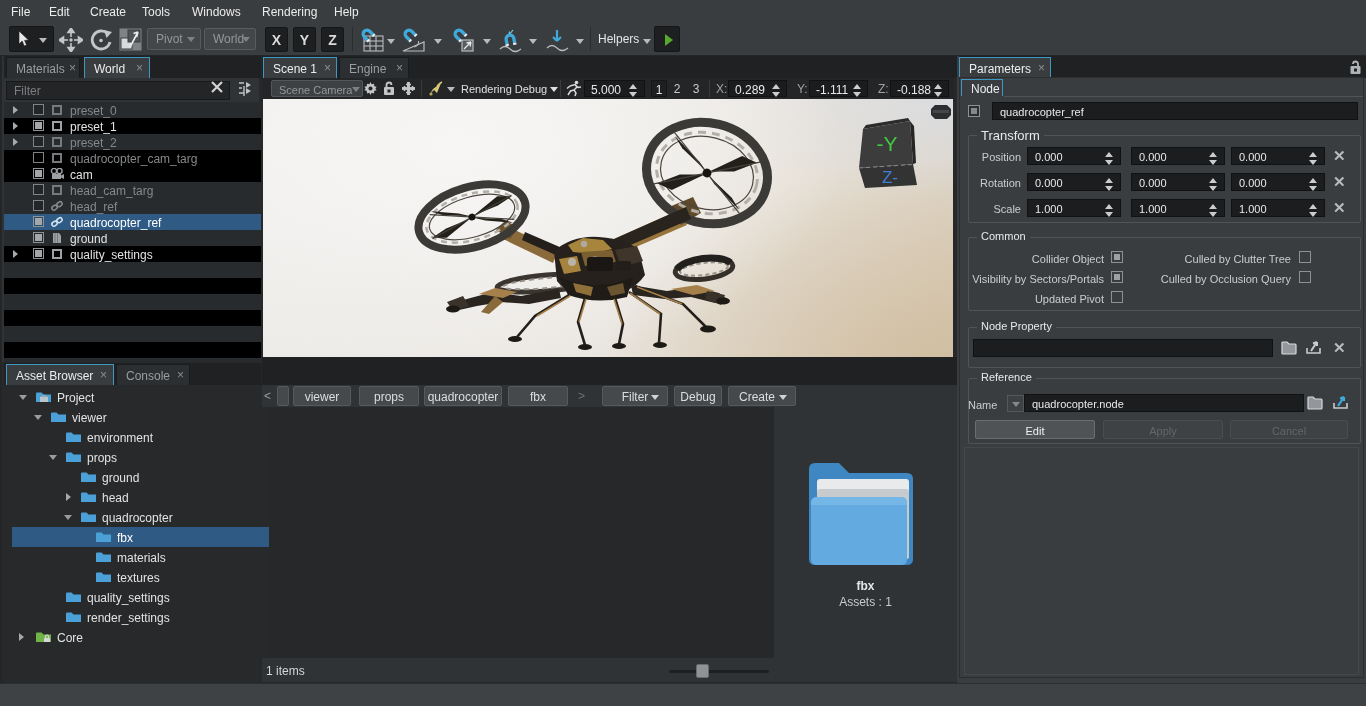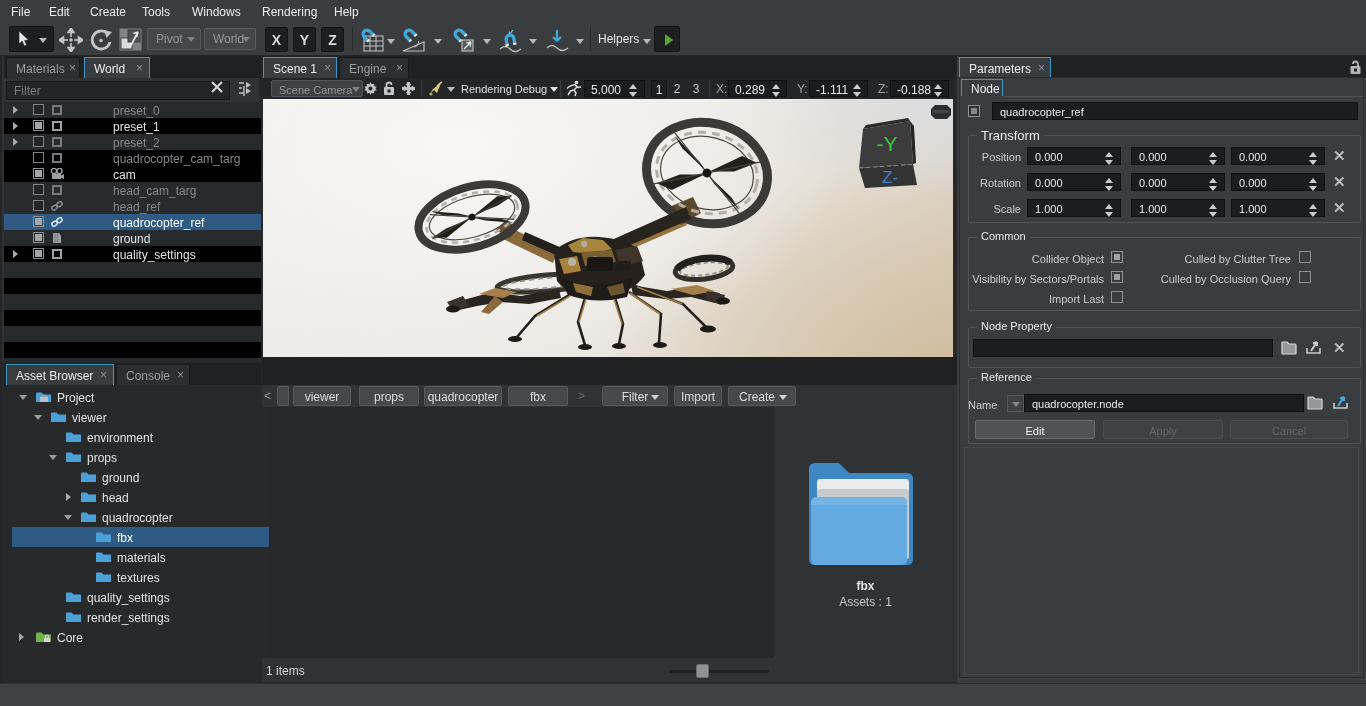--- a/index.html
+++ b/index.html
@@ -34,21 +34,21 @@
 .trow.alt { background:#000000; }
 .trow.dim { color:#85888b; }
 .trow.sel { background:#2e5a84; color:#fff; }
 .caret-r { position:absolute; left:9px; top:4px; width:0; height:0; border-top:4px solid transparent; border-bottom:4px solid transparent; border-left:5px solid #a6a9ab; }
 .caret-d { position:absolute; width:0; height:0; border-left:4px solid transparent; border-right:4px solid transparent; border-top:5px solid #9a9da0; }
 .cb1 { position:absolute; left:29px; top:2px; width:11px; height:11px; border:1px solid #8e9194; background:rgba(0,0,0,0.12); }
 .cb1.on::after { content:""; position:absolute; left:1px; top:1px; width:7px; height:7px; background:#a4a7aa; }
 .sqicon { position:absolute; left:48px; top:3px; width:10px; height:10px; border:2px solid #9ea1a4; }
 .dim .sqicon { border-color:#777a7d; }
 .dim .cb1 { border-color:#808386; }
-.tlabel { position:absolute; left:66px; top:2px;margin-left:43px; }
+.tlabel { position:absolute; left:66px; top:2px; }
 
 
 #ablpanel { position:absolute; left:0; top:363px; width:259px; height:319px; background:#27292b; border-left:2px solid #232527; }
 #abltree { position:absolute; left:10px; top:24px; width:257px; height:273px; background:#27292b;text-align:right; }
 .arow { position:relative; height:20px; font-size:12px; color:#e2e3e4; white-space:nowrap; }
 .arow .albl { position:absolute; top:4px; }
 .arow.sel { background:#2e5a84; color:#fff; }
 .fold { position:absolute; top:4px; width:15px; height:11px; }
 
 
@@ -575,21 +575,21 @@
   <div id="abctop"></div>
   <div id="crumbrow">
     <div class="abs" style="left:2px;top:4px;color:#9b9ea1;font-size:12px">&lt;</div>
     <div class="crumb" style="left:15px;width:12px"></div>
     <div class="crumb" style="left:31px;width:58px">viewer</div>
     <div class="crumb" style="left:97px;width:60px">props</div>
     <div class="crumb" style="left:162px;width:78px">quadrocopter</div>
     <div class="crumb" style="left:246px;width:60px">fbx</div>
     <div class="abs" style="left:316px;top:4px;color:#6e7174;font-size:12px">&gt;</div>
     <div class="crumb" style="left:340px;width:66px">Filter<span class="darr" style="right:8px;top:8px;border-top-color:#d0d2d4"></span></div>
-    <div class="crumb" style="left:412px;width:48px">Import</div>
+    <div class="crumb" style="left:412px;width:48px">Debug</div>
     <div class="crumb" style="left:466px;width:68px;text-align:left;padding-left:10px">Create<span class="darr" style="right:8px;top:8px;border-top-color:#d0d2d4"></span></div>
   </div>
   <div id="abprev">
     <svg width="120" height="118" style="position:absolute;left:27px;top:46px" viewBox="0 0 120 118">
       <path d="M8 16 Q8 10 14 10 L38 10 L48 20 L106 20 Q112 20 112 26 L112 106 Q112 112 106 112 L14 112 Q8 112 8 106 Z" fill="#3f87c2"></path>
       <rect x="16" y="26" width="92" height="80" rx="3" fill="#e9eaeb"></rect>
       <rect x="16" y="36" width="92" height="70" rx="3" fill="#c8cbce"></rect>
       <path d="M10 50 Q10 44 16 44 L100 44 Q106 44 106 50 L106 106 Q106 112 100 112 L16 112 Q10 112 10 106 Z" fill="#62aadf"></path>
       <path d="M10 52 L106 52 L106 50 Q106 44 100 44 L16 44 Q10 44 10 50 Z" fill="#74b6e6"></path>
     </svg>
@@ -641,21 +641,21 @@
     <div class="group" style="left:8px;top:159px;width:393px;height:74px"></div>
     <div class="abs" style="left:17px;top:152px;background:#3a3d3f;padding:0 4px;color:#e8e9ea;font-size:11px">Common</div>
     <div class="rlbl" style="left:14px;top:175px;width:130px">Collider Object</div>
     <div class="cb2 on" style="left:151px;top:173px"></div>
     <div class="rlbl" style="left:205px;top:175px;width:126px">Culled by Clutter Tree</div>
     <div class="cb2" style="left:339px;top:173px"></div>
     <div class="rlbl" style="left:6px;top:195px;width:138px">Visibility by Sectors/Portals</div>
     <div class="cb2 on" style="left:151px;top:193px"></div>
     <div class="rlbl" style="left:195px;top:195px;width:136px">Culled by Occlusion Query</div>
     <div class="cb2" style="left:339px;top:193px"></div>
-    <div class="rlbl" style="left:14px;top:215px;width:130px">Import Last</div>
+    <div class="rlbl" style="left:14px;top:215px;width:130px">Updated Pivot</div>
     <div class="cb2" style="left:151px;top:213px"></div>
 
     <div class="group" style="left:8px;top:249px;width:393px;height:41px"></div>
     <div class="abs" style="left:17px;top:242px;background:#3a3d3f;padding:0 4px;color:#e8e9ea;font-size:11px">Node Property</div>
     <div class="rfield" style="left:13px;top:261px;width:300px"></div>
     <svg class="abs" style="left:321px;top:262px" width="16" height="15" viewBox="0 0 16 15">
           <path d="M1 3 Q1 2 2 2 L6 2 L8 4 L14 4 Q15 4 15 5 L15 13 Q15 14 14 14 L2 14 Q1 14 1 13 Z" fill="#93969a" stroke="#d8dadc" stroke-width="1.2"></path>
         </svg>
     <svg class="abs" style="left:345px;top:261px" width="17" height="16" viewBox="0 0 17 16">
           <path d="M2 9 L2 14 L15 14 L15 9" stroke="#c9cbcd" stroke-width="1.6" fill="none"></path>

